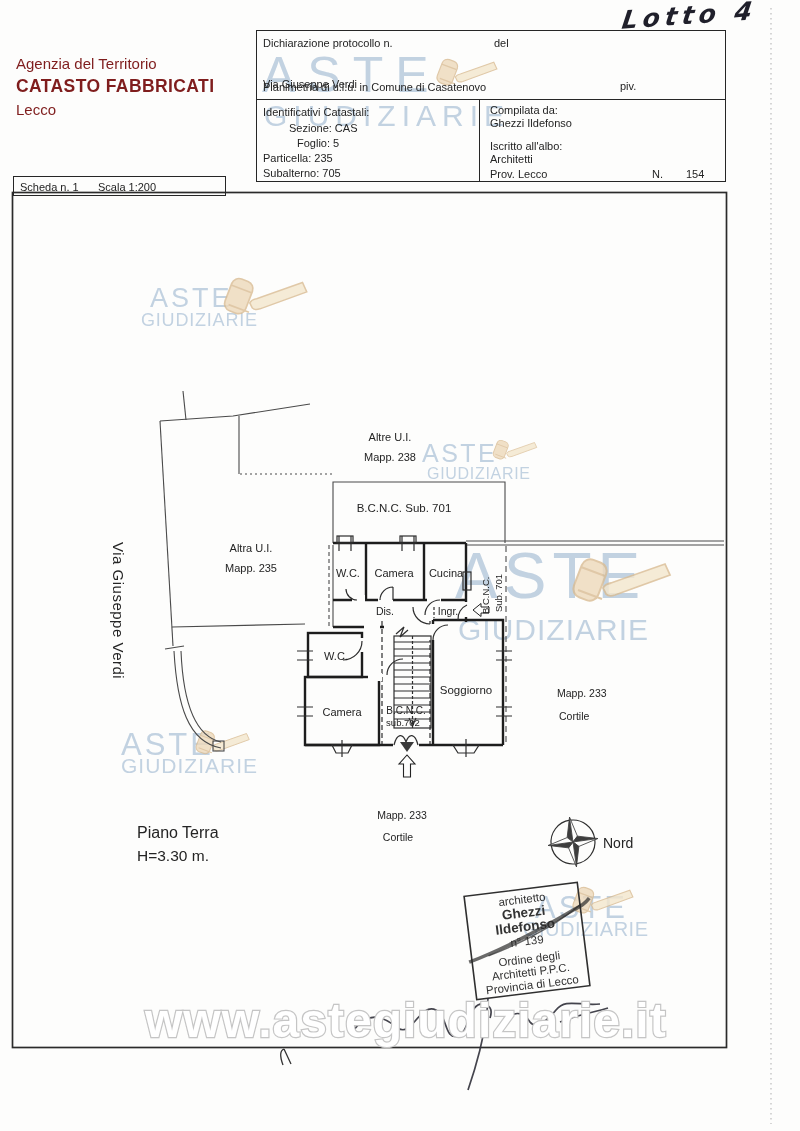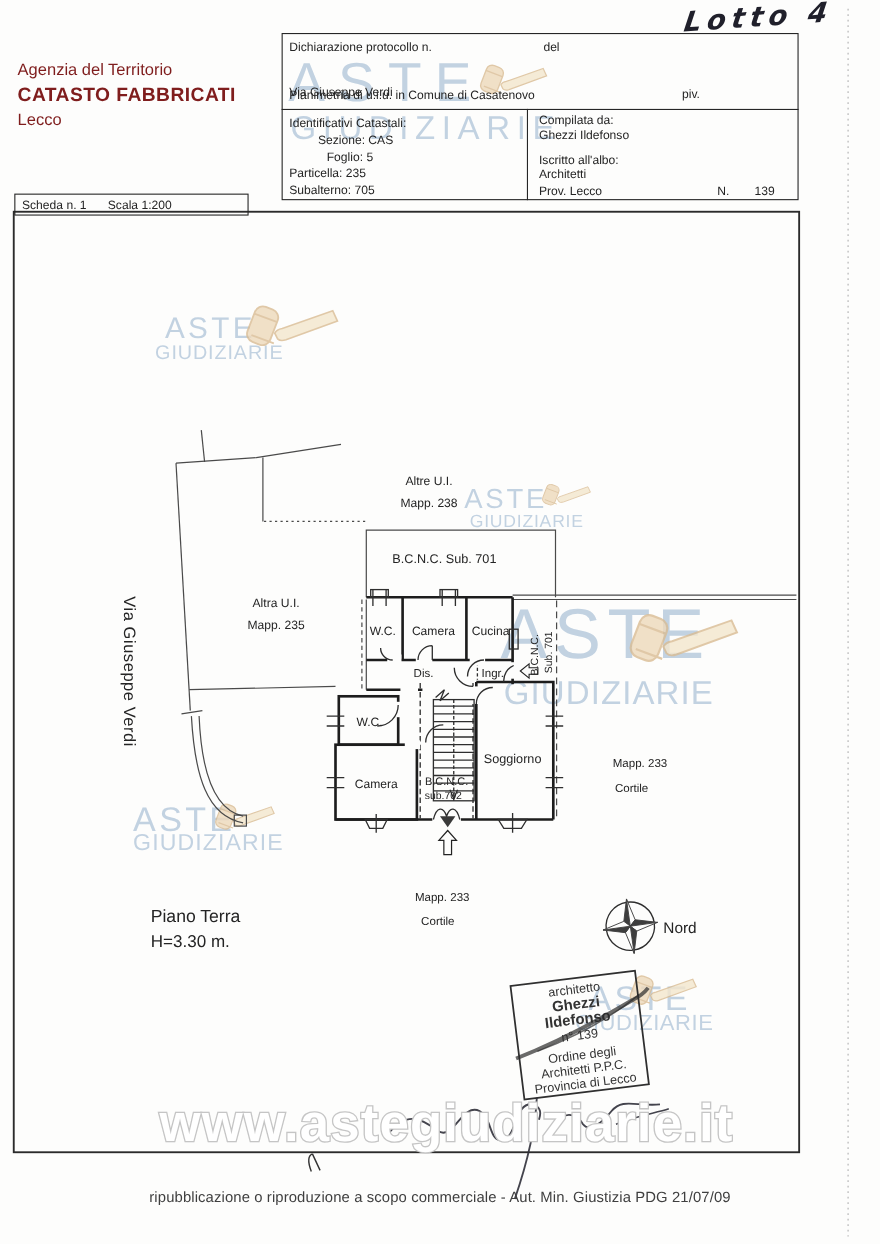--- a/index.html
+++ b/index.html
@@ -253,19 +253,18 @@
   <span class="t" style="left:297px;top:137px;">Foglio: 5</span>
   <span class="t" style="left:263px;top:152px;">Particella: 235</span>
   <span class="t" style="left:263px;top:167px;">Subalterno: 705</span>
 
   <span class="t" style="left:490px;top:104px;">Compilata da:</span>
   <span class="t" style="left:490px;top:117px;">Ghezzi Ildefonso</span>
   <span class="t" style="left:490px;top:140px;">Iscritto all'albo:</span>
   <span class="t" style="left:490px;top:153px;">Architetti</span>
   <span class="t" style="left:490px;top:168px;">Prov. Lecco</span>
   <span class="t" style="left:652px;top:168px;">N.</span>
-  <span class="t" style="left:686px;top:168px;">139</span>
+  <span class="t" style="left:686px;top:168px;">154</span>
 
   <div class="ov lot">Lotto 4</div>
 
-  <div class="ov footer" style="top:1081px;">ripubblicazione o riproduzione a scopo commerciale - Aut. Min. Giustizia PDG 21/07/09</div>
 
 </div>
 
 </body></html>

